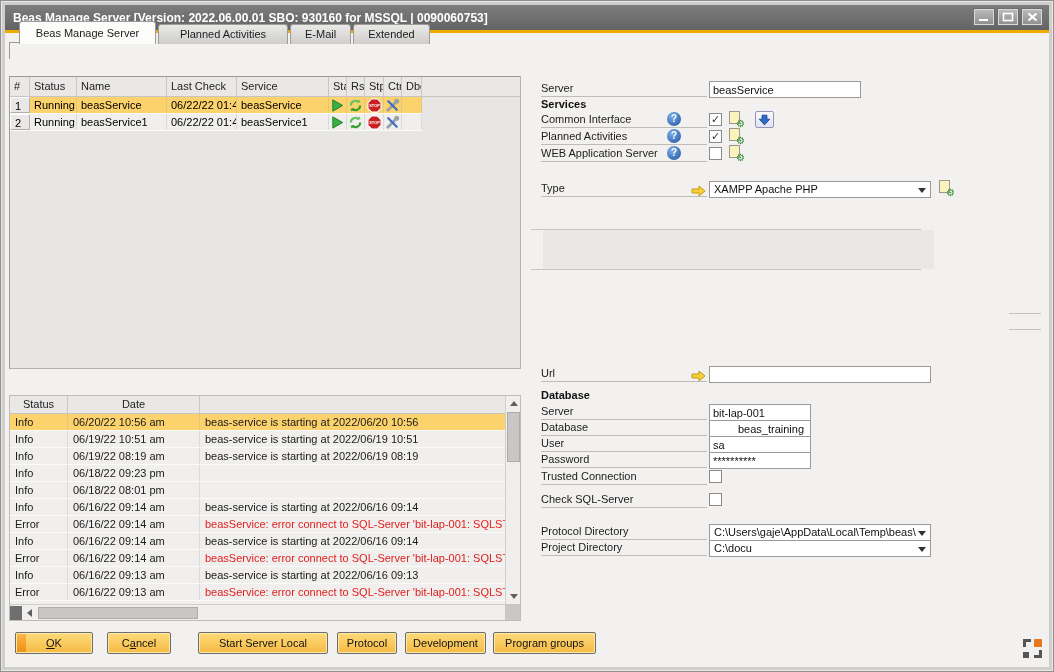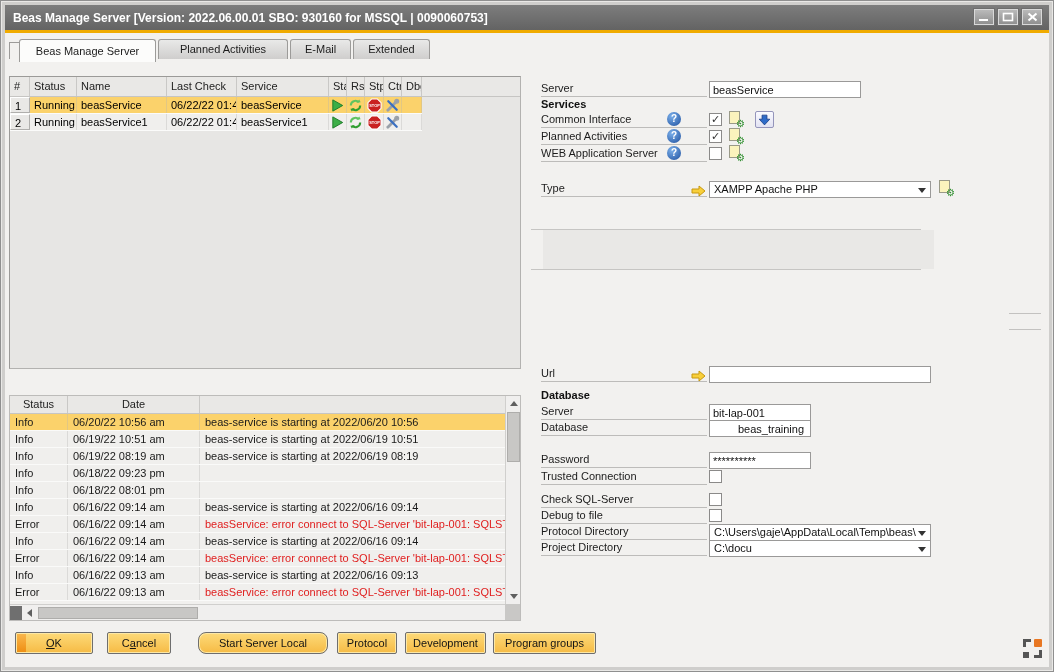--- a/index.html
+++ b/index.html
@@ -16,21 +16,21 @@
     white-space:nowrap; }
   .winbtns { position:absolute; right:6px; top:3px; display:flex; gap:2px; }
   .winbtn { width:22px; height:18px; background:linear-gradient(#bdbdbd,#8d8d8d);
     border:1px solid #6e6e6e; box-shadow:inset 0 0 0 1px #d9d9d9;
     display:flex; align-items:center; justify-content:center; cursor:pointer; }
   .goldline { position:absolute; left:4px; top:29px; right:4px; height:3px; background:#f0ab00; }
 
   
   .tabstub { position:absolute; left:8px; top:41px; width:11px; height:17px;
     background:#f2f1ef; border:1px solid #9c9b99; border-right:none; border-bottom:none; }
-  .tabbar { position:absolute; left:18px; top:38px; height:23px; display:flex; }
+  .tabbar { position:absolute; left:18px; top:20px; height:23px; display:flex; align-items:flex-end; }
   .tab { height:20px; line-height:19px; font-size:11px; padding:0 14px; margin-right:2px;
     background:linear-gradient(#e9e9e8,#cfcecd); border:1px solid #9c9b99; border-bottom:none;
     border-radius:3px 3px 0 0; color:#1c1c1c; cursor:pointer; }
   .tab.active { height:23px; line-height:22px; background:#fcfcfb; font-weight:normal;
     width:137px; text-align:center; padding:0 6px; }
   .tab:nth-child(2){ width:130px; text-align:center; }
 
   
   .svc-table { position:absolute; left:8px; top:75px; width:512px; height:293px;
     background:#e7e6e4; border:1px solid #b3b2b0; border-top-color:#9b9a98; border-left-color:#9b9a98; }
@@ -406,34 +406,34 @@
     <div class="fheader" style="top:313px;">Database</div>
 
     <div class="frow" style="top:329px;">
       <div class="flabel">Server</div>
       <input class="tbox" style="left: 168px; width: 102px;" value="bit-lap-001">
     </div>
     <div class="frow" style="top:345px;">
       <div class="flabel">Database</div>
       <input class="tbox" style="left: 168px; width: 102px; padding-left: 28px;" value="beas_training">
     </div>
+    <div class="frow" style="top:361px;">
+      <div class="flabel">User</div>
+      <input class="tbox" style="left: 168px; width: 102px;" value="sa">
+    </div>
     <div class="frow" style="top:377px;">
       <div class="flabel">Password</div>
       <input class="tbox" style="left: 168px; width: 102px;" value="**********">
     </div>
     <div class="frow" style="top:394px;">
       <div class="flabel">Trusted Connection</div>
       <span class="cbox" style="left:168px;"></span>
     </div>
     <div class="frow" style="top:417px;">
       <div class="flabel">Check SQL-Server</div>
-      <span class="cbox" style="left:168px;"></span>
-    </div>
-    <div class="frow" style="top:433px;">
-      <div class="flabel">Debug to file</div>
       <span class="cbox" style="left:168px;"></span>
     </div>
     <div class="frow" style="top:465px;">
       <div class="flabel">Project Directory</div>
       <div class="drop" style="left:168px; width:222px;">
         <span>C:\docu</span>
         <span class="dtri"></span>
       </div>
     </div>
     <div class="frow" style="top:449px;">
@@ -445,21 +445,21 @@
     </div>
 
   </div>
 
   <div class="sideline" style="left:1008px; top:312px;"></div>
   <div class="sideline" style="left:1008px; top:328px;"></div>
 
   <div class="footer" id="footer">
       <button class="gbtn" style="left: 14px; width: 78px;"><div class="okstrip"></div><span class="lbl"><u>O</u>K</span></button>
       <button class="gbtn" style="left: 106px; width: 64px;"><span class="lbl">C<u>a</u>ncel</span></button>
-      <button class="gbtn" style="left: 197px; width: 130px; border-radius: 8px;"><span class="lbl">Start Server Local</span></button>
+      <button class="gbtn" style="left: 197px; width: 130px;"><span class="lbl">Start Server Local</span></button>
       <button class="gbtn" style="left: 336px; width: 60px;"><span class="lbl">Protocol</span></button>
       <button class="gbtn" style="left: 404px; width: 81px;"><span class="lbl">Development</span></button>
       <button class="gbtn" style="left: 492px; width: 103px;"><span class="lbl">Program groups</span></button>
     </div>
 
   <div class="grip">
     <span class="tl"></span>
       <span class="tr"></span>
       <span class="bl"></span>
       <span class="br"></span>

